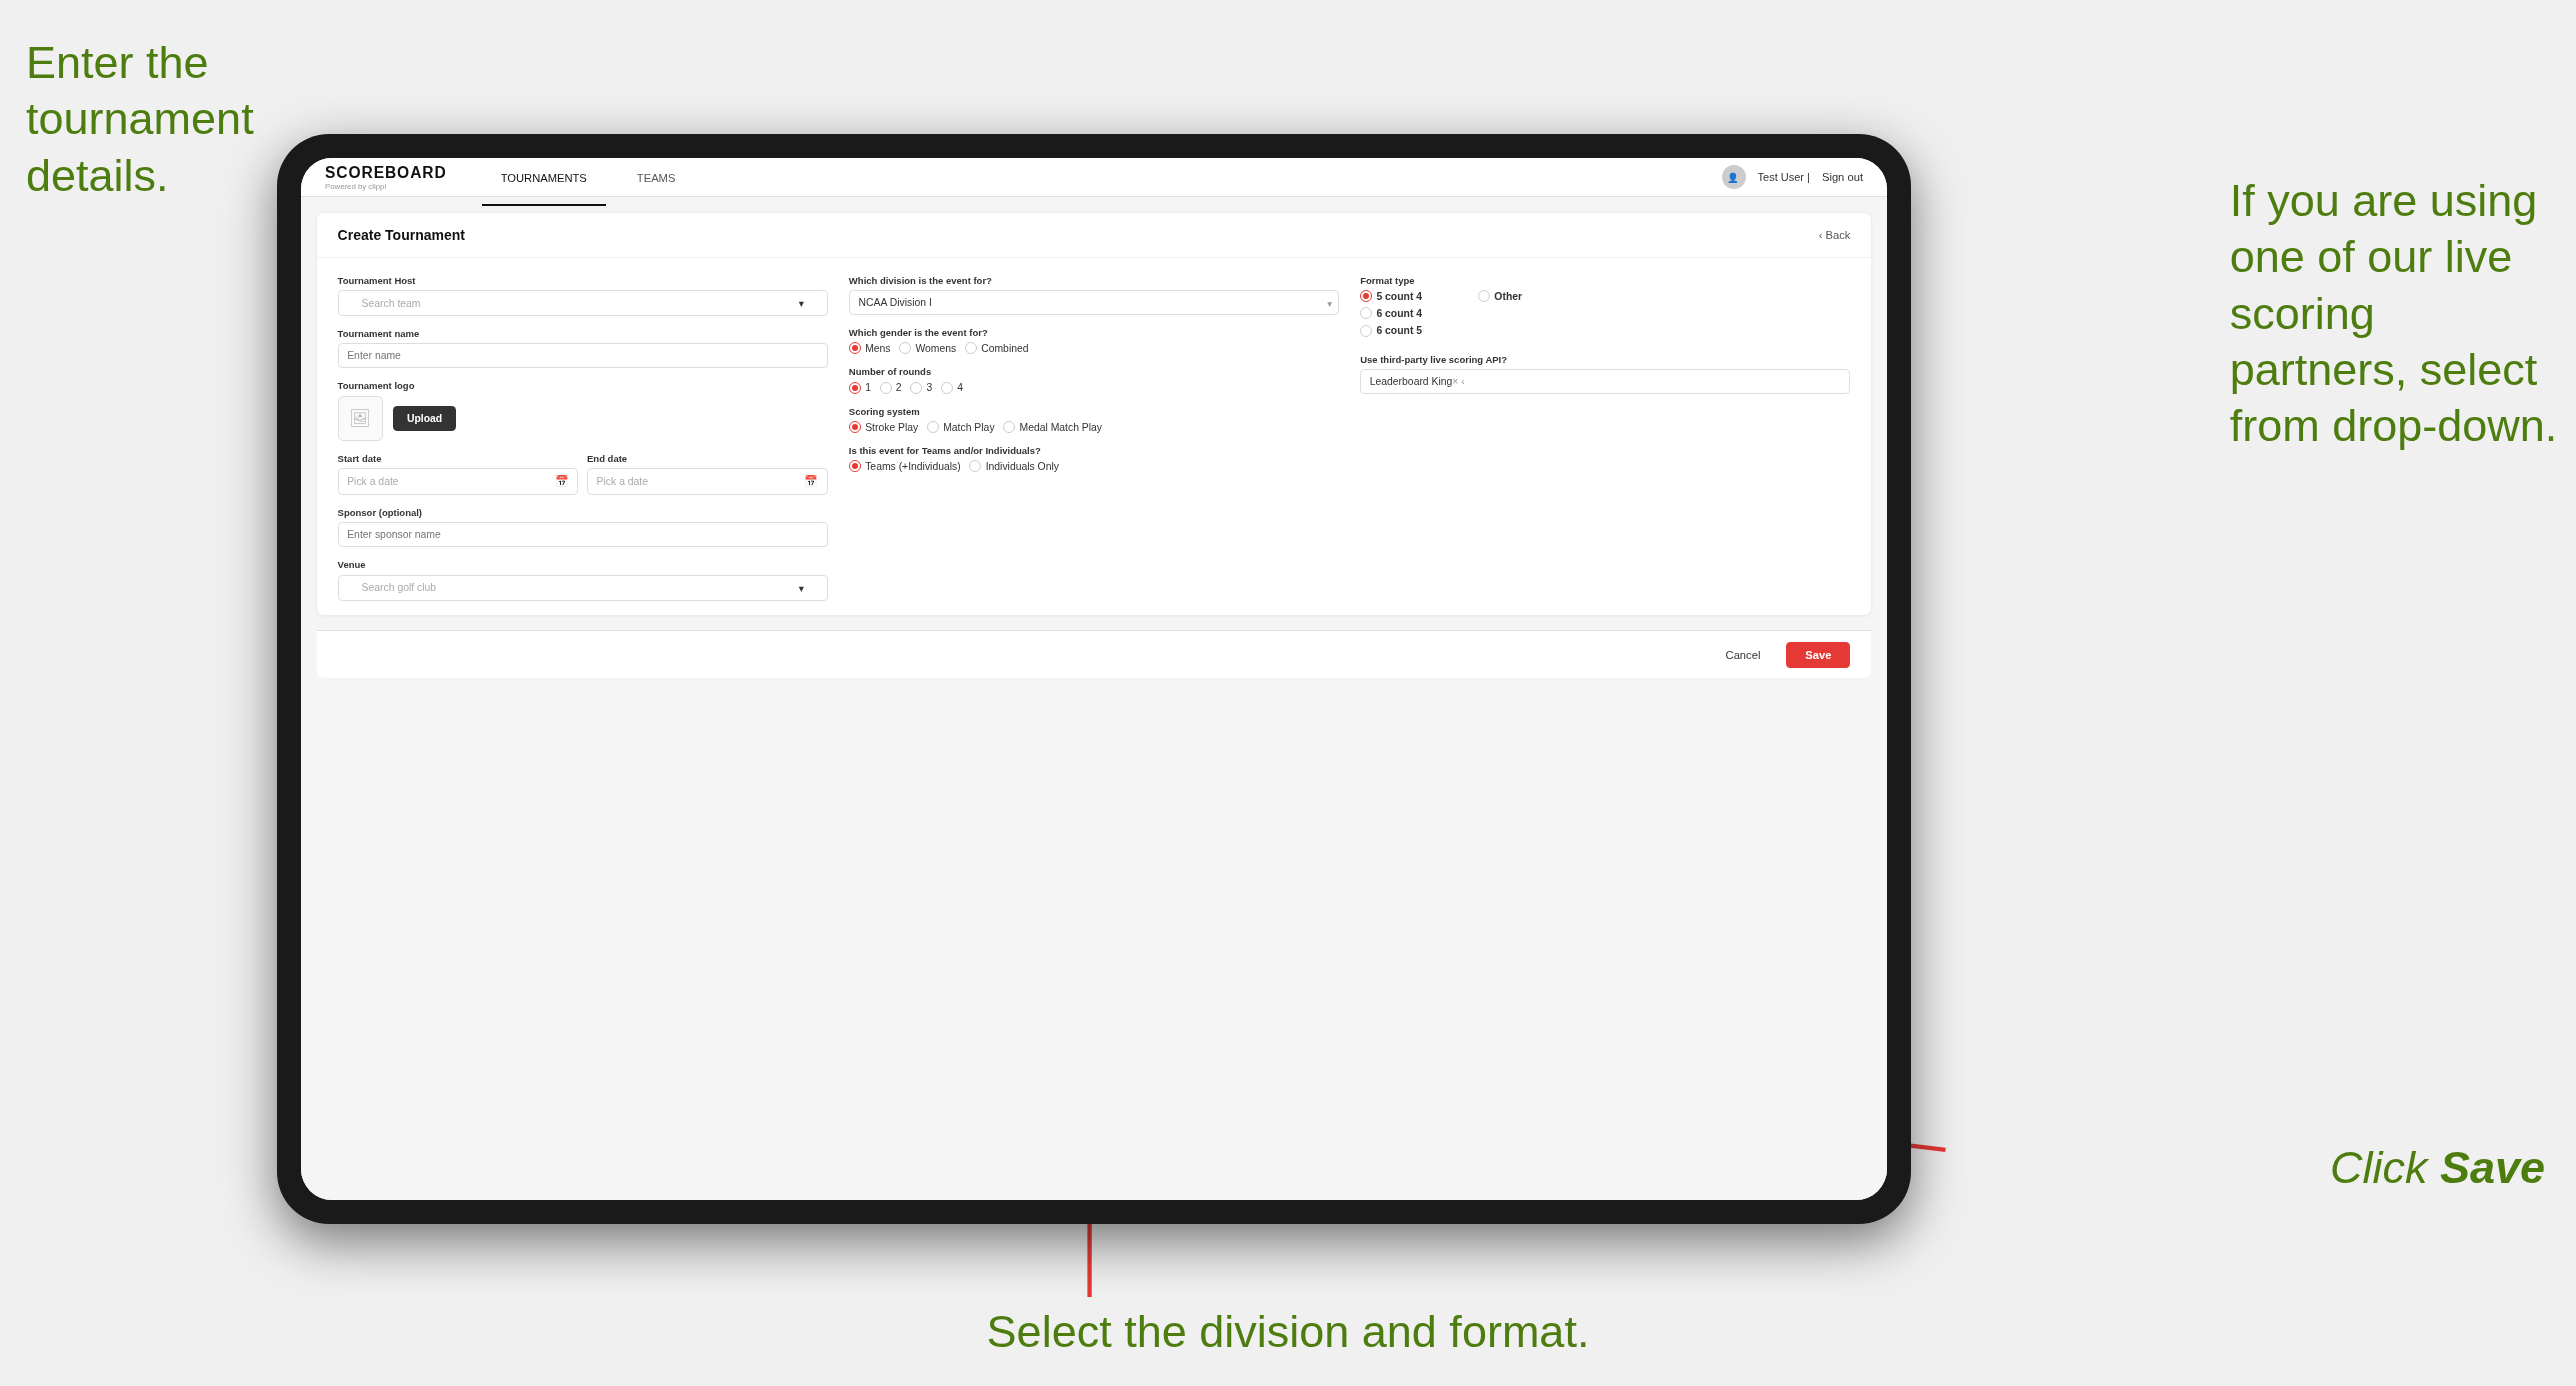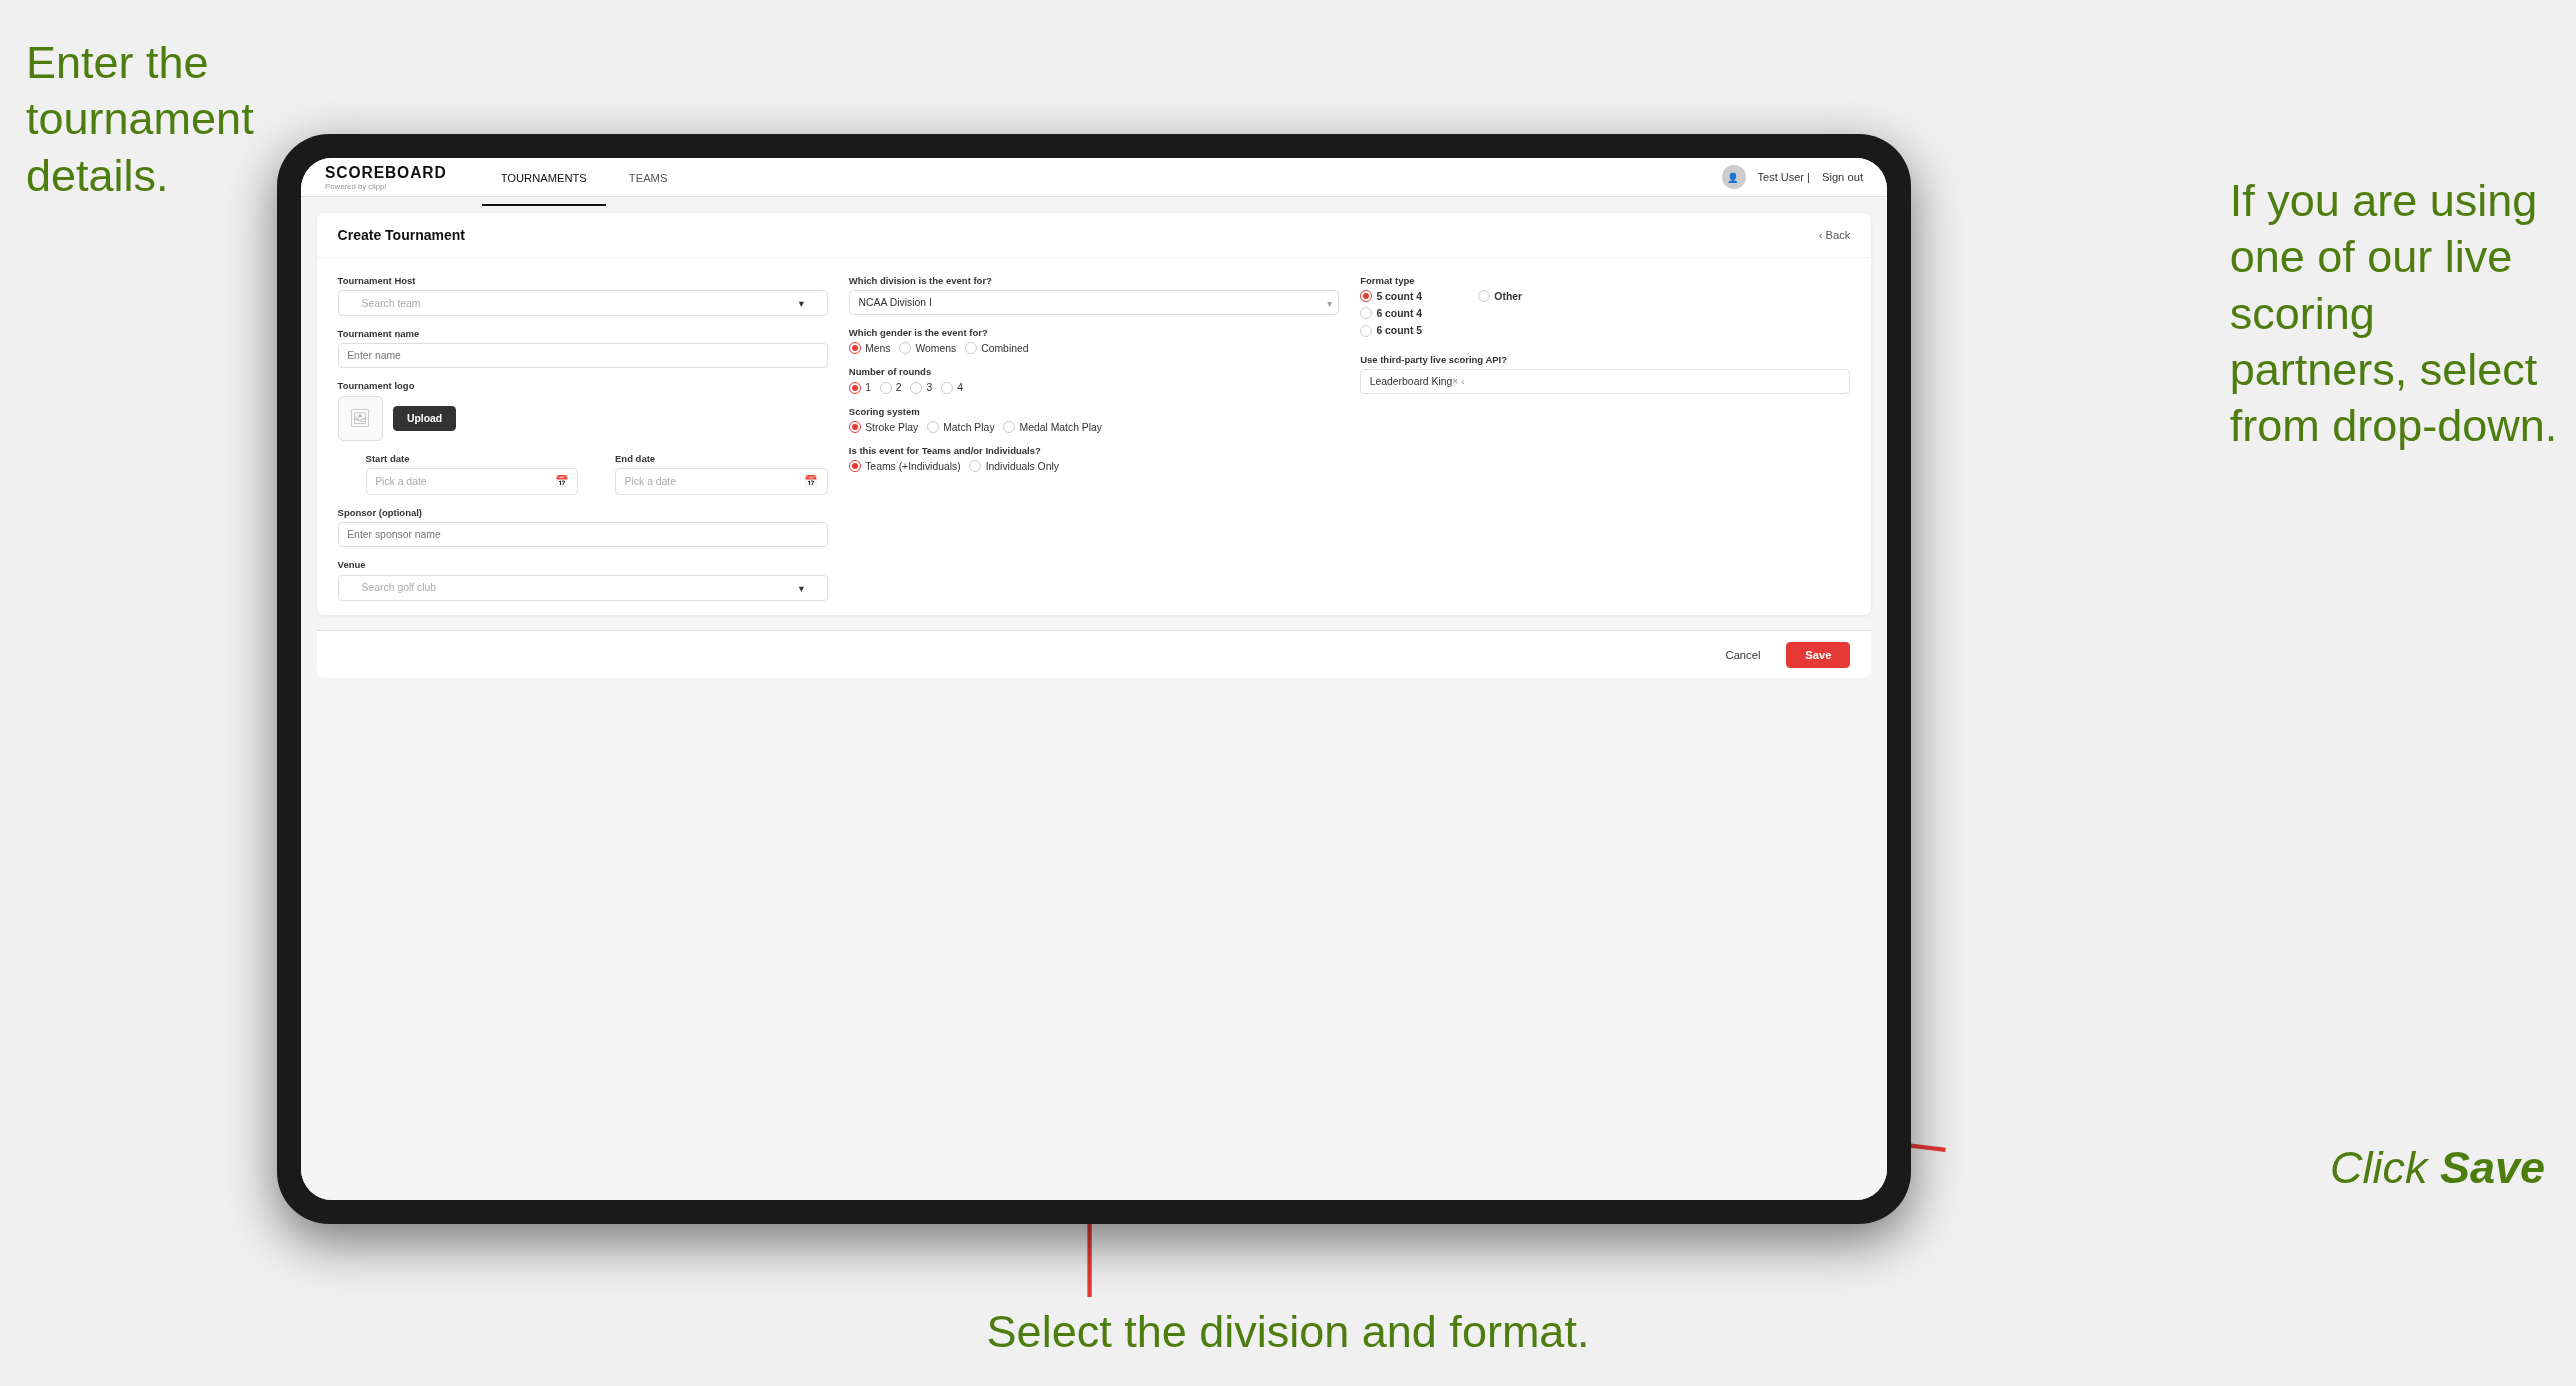--- a/index.html
+++ b/index.html
@@ -81,21 +81,21 @@
       font-weight: 800;
       letter-spacing: 0.9px;
       color: #111;
     }
     .app-logo-sub {
       font-size: 7.8px;
       color: #999;
     }
     .nav-tabs {
       display: flex;
-      gap: 4px;
+      gap: 12px;
     }
     .nav-tab {
       padding: 0 19px;
       height: 55px;
       display: flex;
       align-items: center;
       font-size: 11.2px;
       font-weight: 500;
       color: #555;
       cursor: pointer;
@@ -247,21 +247,20 @@
 
     .date-row {
       display: grid;
       grid-template-columns: 1fr 1fr;
       gap: 8.6px;
     }
     .date-field {
       display: flex;
       flex-direction: column;
       gap: 4.3px;
-      margin-left: 28px;
     }
     .date-input-wrap {
       border: 0.9px solid #ddd;
       border-radius: 4.3px;
       padding: 6px 8.6px;
       font-size: 10.4px;
       color: #aaa;
       background: white;
       display: flex;
       align-items: center;

